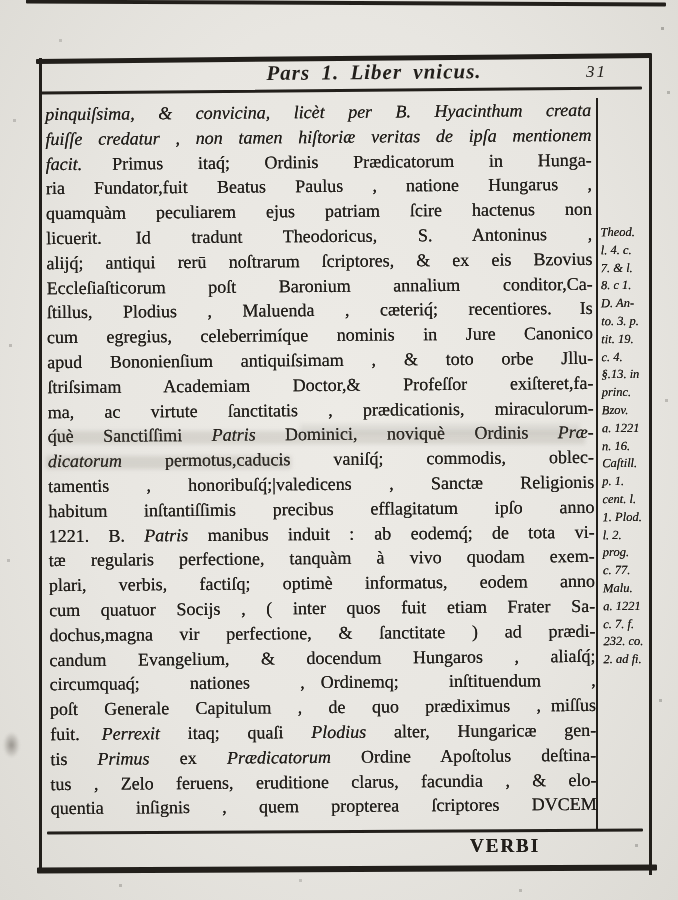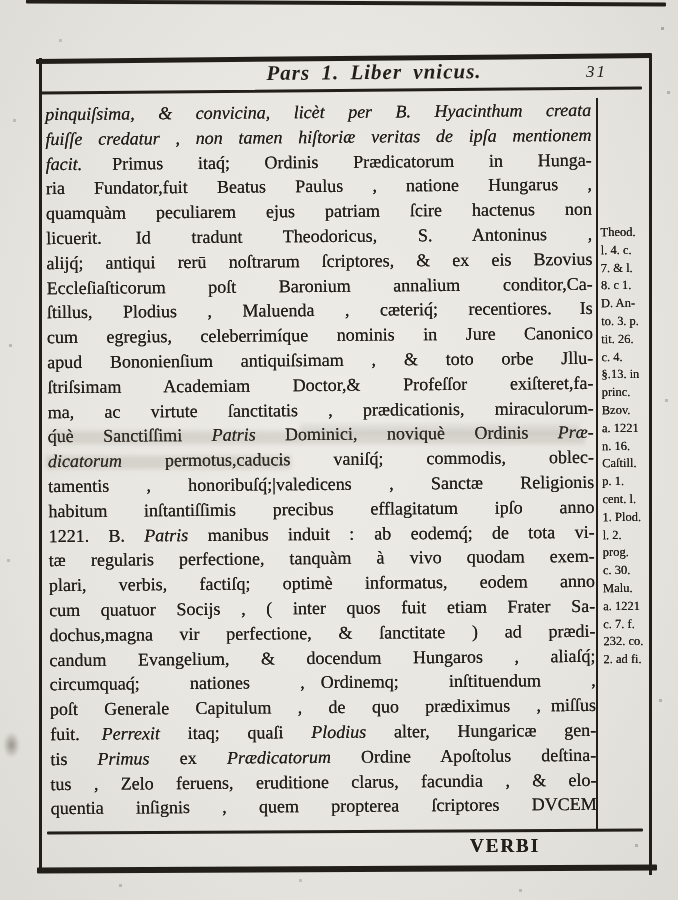--- a/index.html
+++ b/index.html
@@ -30,21 +30,21 @@
     text-shadow:0 0 0.5px currentColor;
     white-space:normal;overflow:visible;
   }
   .it{font-style:italic;}
   .gap{display:inline-block;height:1px;}
   .margin-notes{
     position:absolute;left:602px;top:224px;width:44px;
     transform:rotate(-0.4deg);
   }
   .mnote{
-    font-size:12.5px;line-height:17.8px;white-space:nowrap;
+    font-style:italic;font-size:12.5px;line-height:17.8px;white-space:nowrap;
     text-shadow:0 0 0.4px currentColor;
   }
   .catchword{
     position:absolute;left:470px;top:835px;width:155px;
     font-size:19px;font-weight:bold;letter-spacing:2px;
     text-shadow:0 0 0.5px currentColor;
   }
   .smudge{position:absolute;pointer-events:none;}
   .s1{left:50px;top:431px;width:535px;height:13px;background:rgba(110,104,94,.16);filter:blur(2px);}
   .s2{left:46px;top:456px;width:245px;height:13px;background:rgba(110,104,94,.17);filter:blur(2px);}
@@ -117,34 +117,34 @@
       <div class="line"><span>quentia inſignis , quem propterea ſcriptores DVCEM</span></div>
     </div>
 
   <div class="margin-notes">
       <div class="mnote">Theod.</div>
       <div class="mnote">l. 4. c.</div>
       <div class="mnote">7. &amp; l.</div>
       <div class="mnote">8. c 1.</div>
       <div class="mnote">D. An-</div>
       <div class="mnote">to. 3. p.</div>
-      <div class="mnote">tit. 26.</div>
+      <div class="mnote">tit. 19.</div>
       <div class="mnote">c. 4.</div>
       <div class="mnote">§.13. in</div>
       <div class="mnote">princ.</div>
       <div class="mnote">Bzov.</div>
       <div class="mnote">a. 1221</div>
       <div class="mnote">n. 16.</div>
       <div class="mnote">Caſtill.</div>
       <div class="mnote">p. 1.</div>
       <div class="mnote">cent. l.</div>
       <div class="mnote">1. Plod.</div>
       <div class="mnote">l. 2.</div>
       <div class="mnote">prog.</div>
-      <div class="mnote">c. 30.</div>
+      <div class="mnote">c. 77.</div>
       <div class="mnote">Malu.</div>
       <div class="mnote">a. 1221</div>
       <div class="mnote">c. 7. f.</div>
       <div class="mnote">232. co.</div>
       <div class="mnote">2. ad fi.</div>
     </div>
 
   <div class="catchword">VERBI</div>
 
   <div class="smudge s1"></div>

